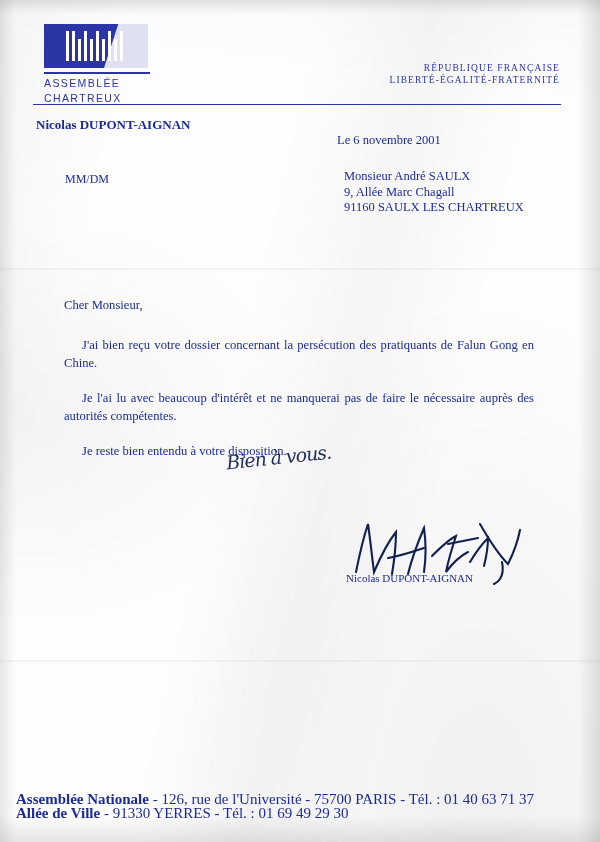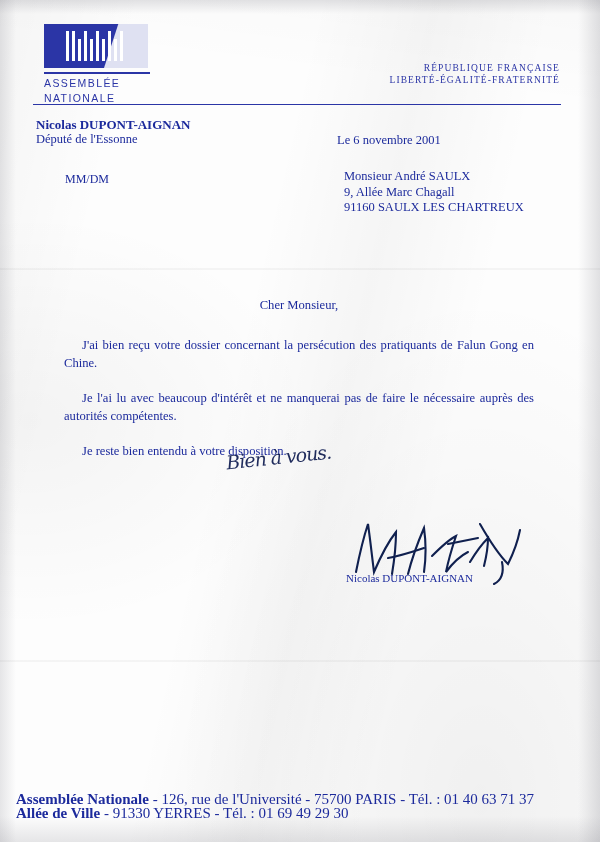--- a/index.html
+++ b/index.html
@@ -151,21 +151,21 @@
     position: absolute;
     left: 64px;
     top: 296px;
     width: 470px;
     font-size: 12.6px;
     line-height: 18px;
     color: #1c2a9c;
   }
   .body-text p { margin: 0 0 17px 0; }
   .body-text p.indent { text-indent: 18px; text-align: justify; }
-  .body-text p.salutation { margin-bottom: 22px; text-align: center; }
+  .body-text p.salutation { margin-bottom: 22px; }
 
   
   .handwriting-1 {
     position: absolute;
     left: 226px;
     top: 446px;
     font-family: "DejaVu Serif", serif;
     font-style: italic;
     font-size: 19px;
     color: #0d1a4f;
@@ -224,33 +224,32 @@
           <i></i>
           <i class="short"></i>
           <i></i>
           <i class="short"></i>
           <i></i>
       </div>
       <div class="swoosh"></div>
     </div>
     <div class="logo-rule"></div>
     <div class="logo-text">ASSEMBLÉE</div>
-    <div class="logo-text">NATIONALE</div>
+    <div class="logo-text">CHARTREUX</div>
   </div>
 
   <div class="republic">
     <div>RÉPUBLIQUE FRANÇAISE</div>
     <div>LIBERTÉ-ÉGALITÉ-FRATERNITÉ</div>
   </div>
 
   <div class="header-rule"></div>
 
   <div class="sender">
     <div class="name">Nicolas DUPONT-AIGNAN</div>
-    <div>Député de l'Essonne</div>
   </div>
 
   <div class="ref">MM/DM</div>
 
   <div class="date">Le 6 novembre 2001</div>
 
   <div class="recipient">
     <div>Monsieur André SAULX</div>
     <div>9, Allée Marc Chagall</div>
     <div>91160 SAULX LES CHARTREUX</div>

